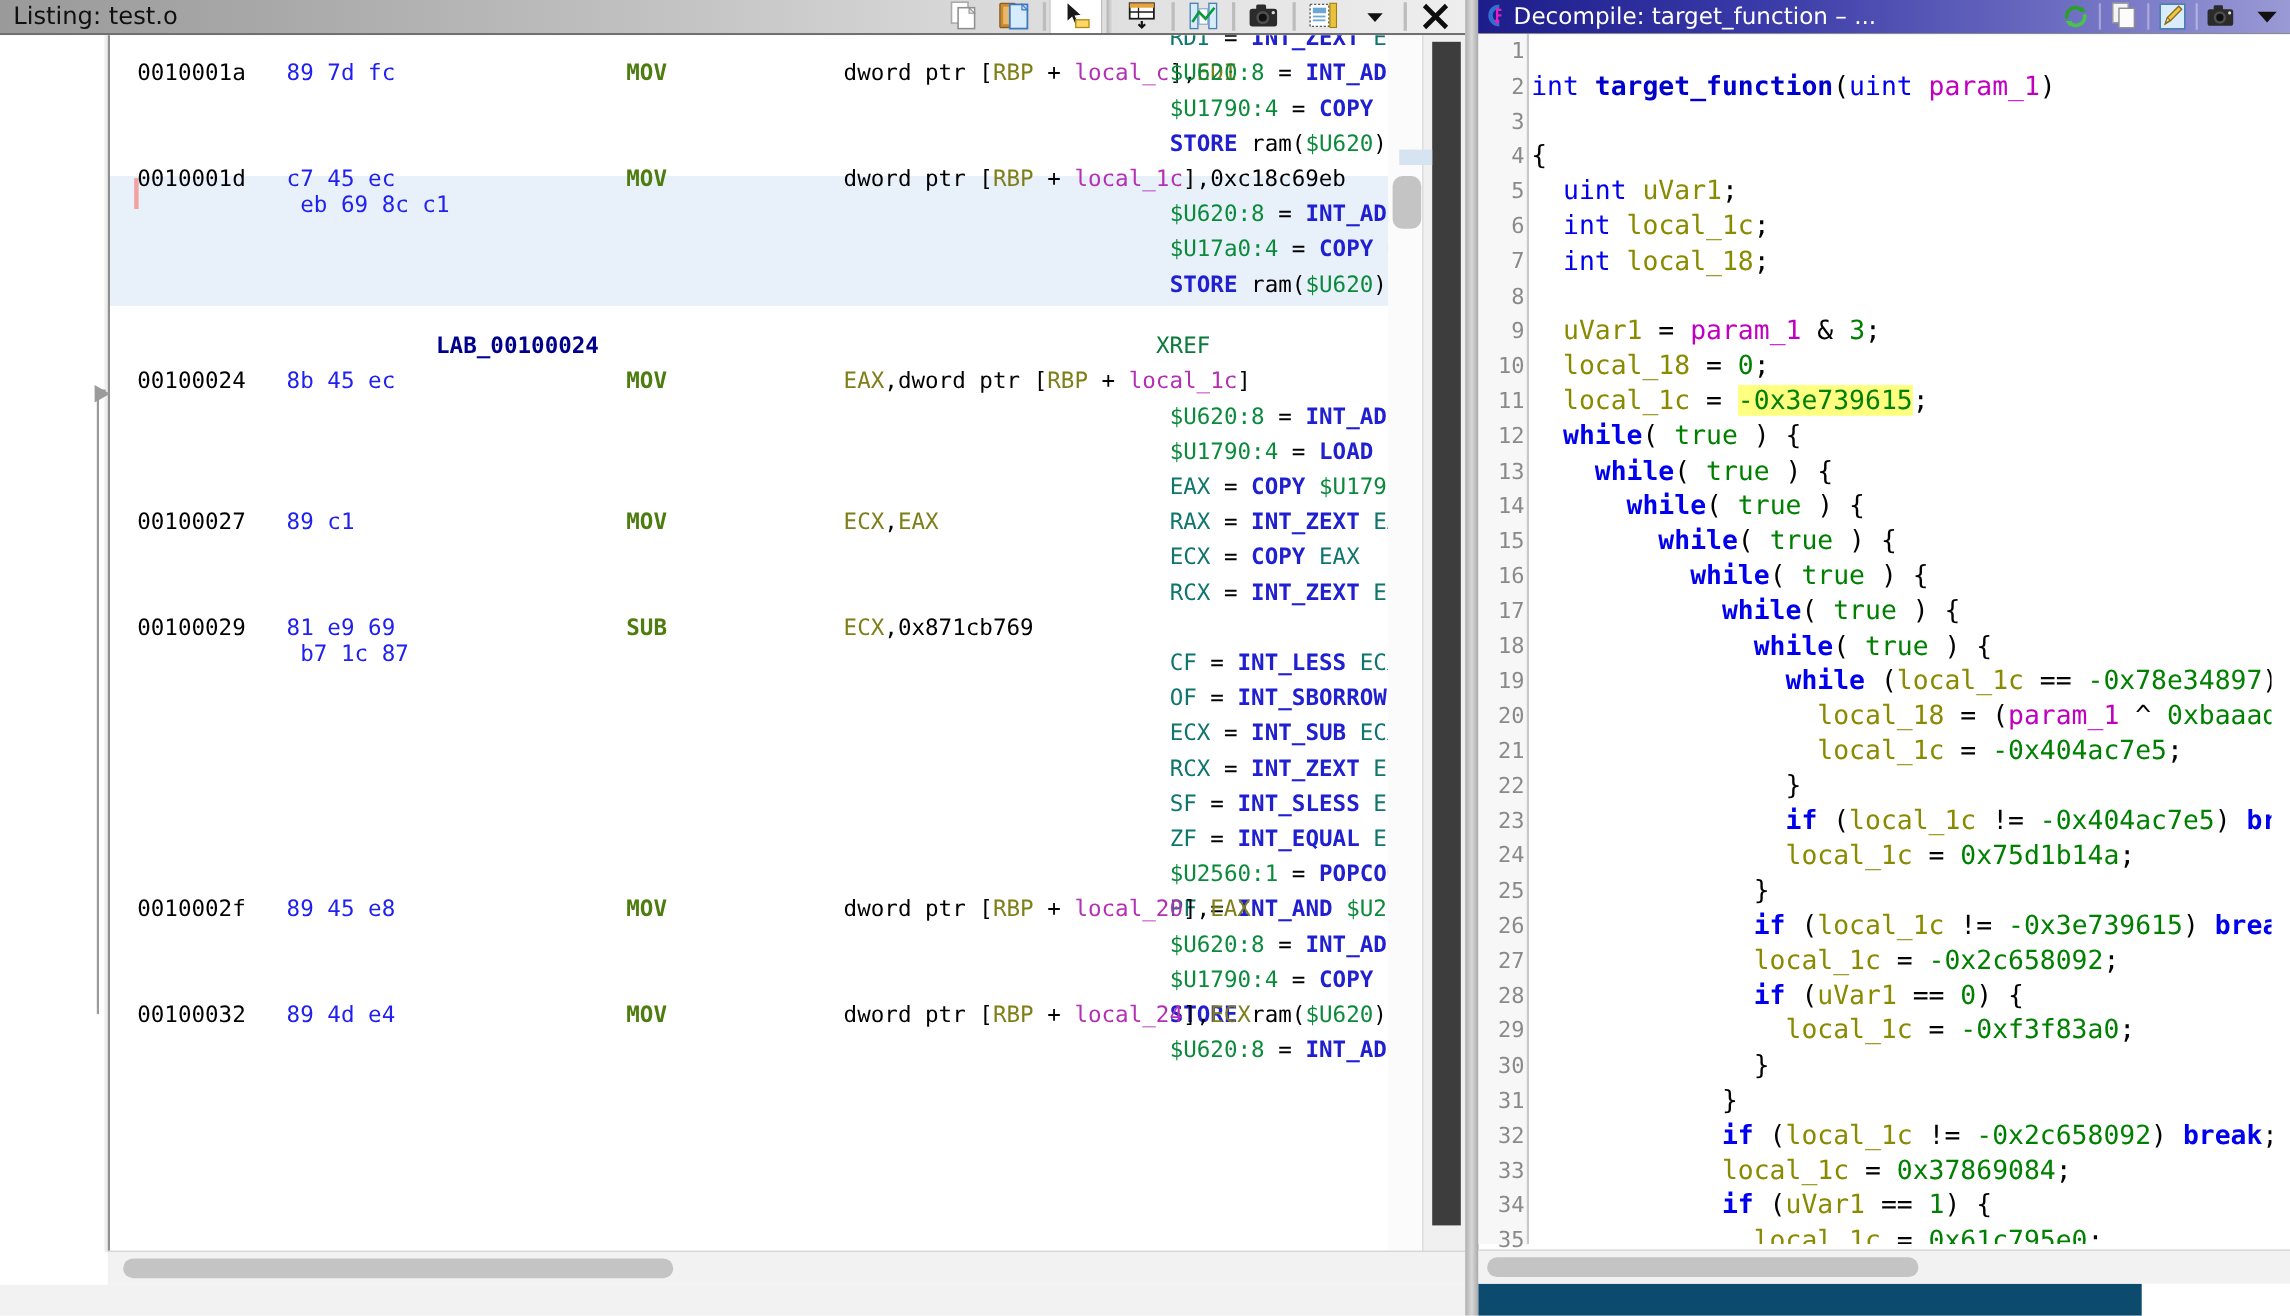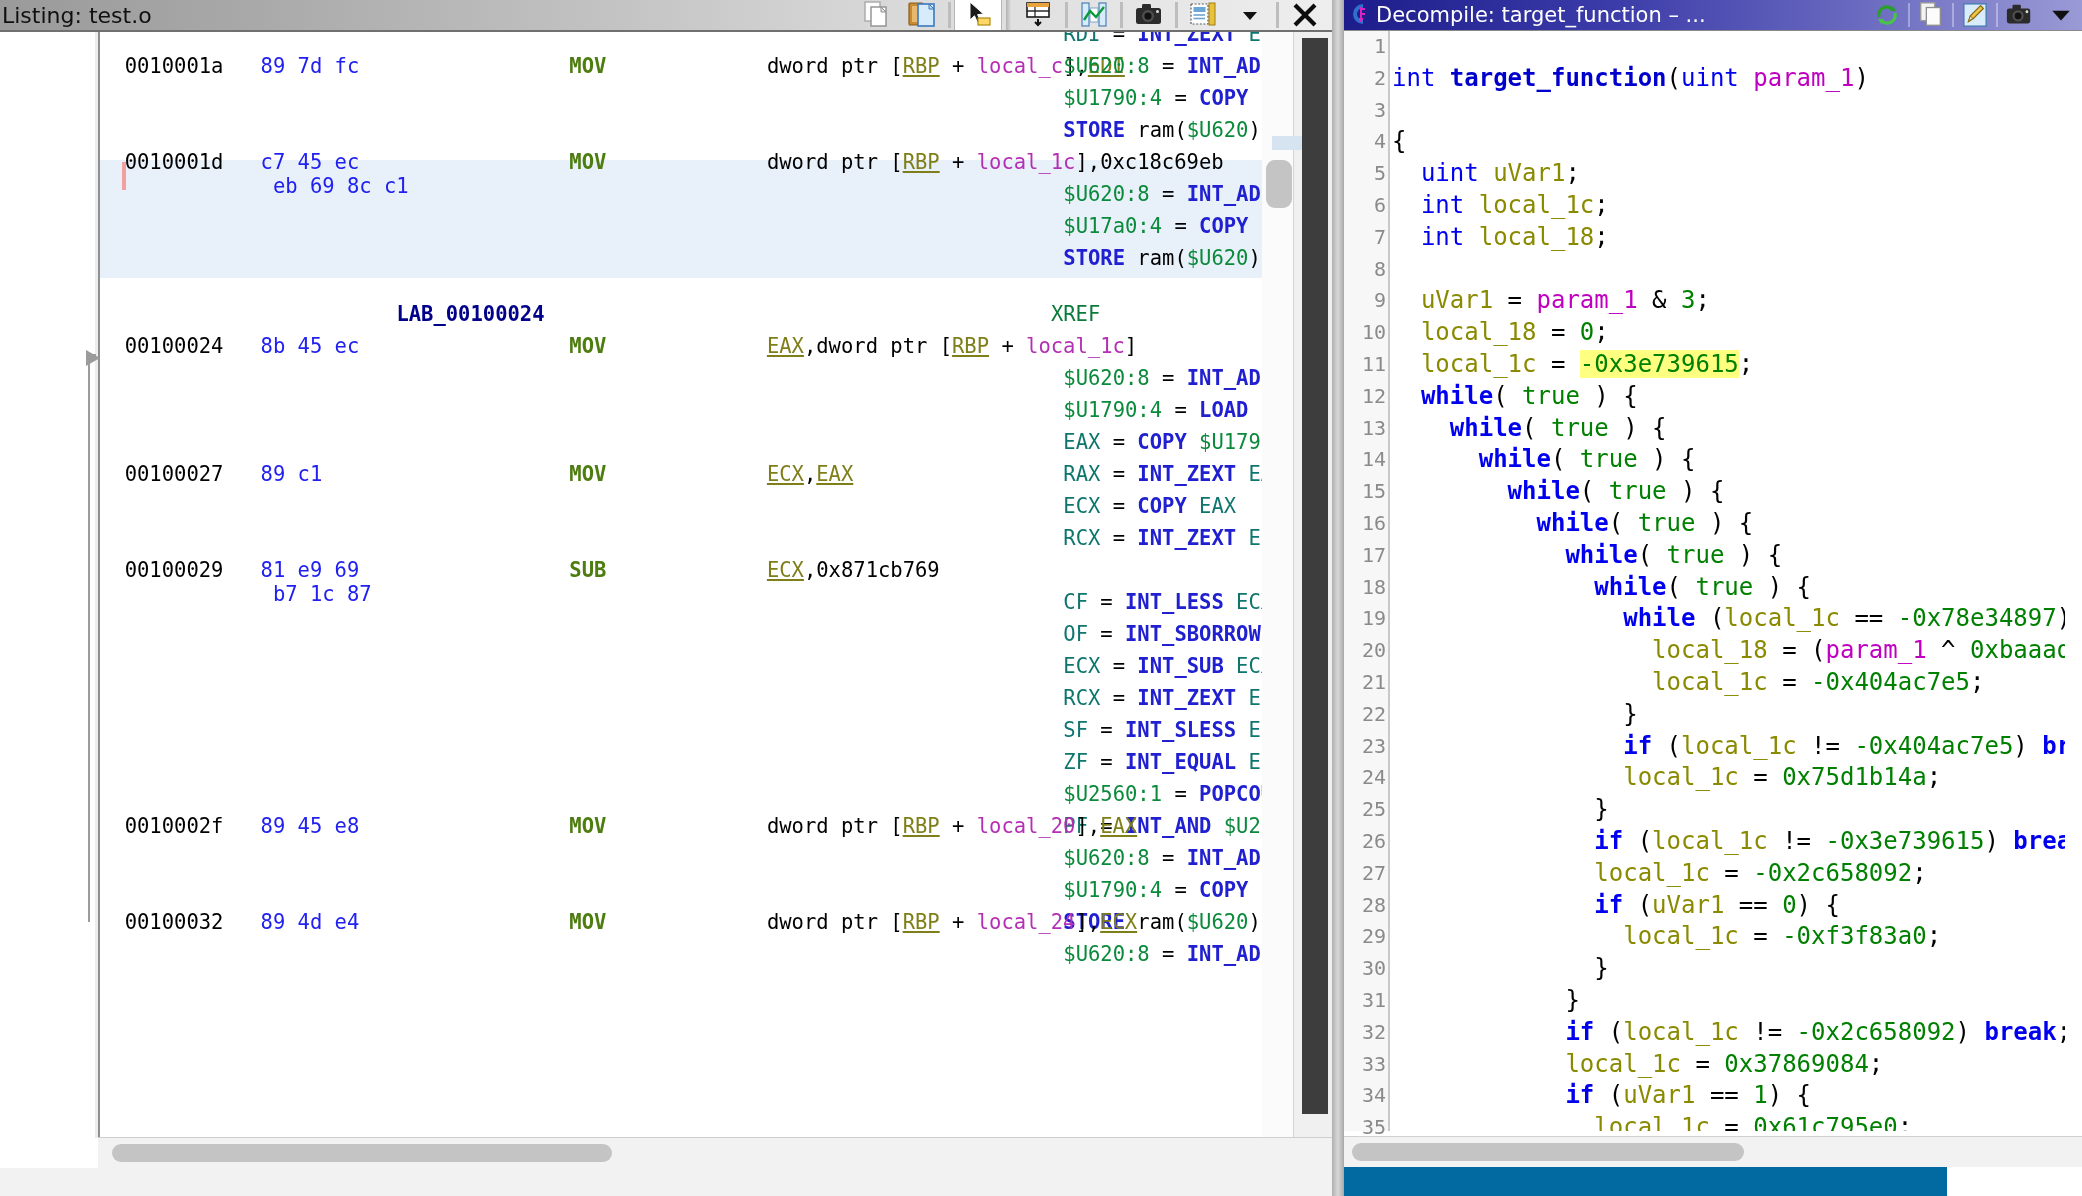--- a/index.html
+++ b/index.html
@@ -12,21 +12,21 @@
 
   
   .listing-win{position:absolute;left:0;top:0;width:1332px;height:1196px;background:#f2f2f2;}
 
   .listing-titlebar{
     position:absolute;left:0;top:0;width:1332px;height:30px;
     background:linear-gradient(to right,#9a9a9a 0%,#a8a8a8 18%,#c2c2c2 45%,#dcdcdc 70%,#eeeeee 100%);
     display:flex;align-items:center;
   }
   .listing-title{
-    font-size:22px;color:#101010;padding-left:2px;white-space:nowrap;
+    font-size:22px;color:#101010;padding-left:12px;white-space:nowrap;
     font-family:"DejaVu Sans","Liberation Sans",sans-serif;
   }
   .tb-spacer{flex:1 1 auto;}
   .tb-icons{display:flex;align-items:flex-end;height:30px;padding-right:4px;}
   .tb-btn{width:46px;height:30px;display:flex;align-items:center;justify-content:center;position:relative;}
   .tb-btn.pressed{background:#ffffff;border-left:1px solid #b6b6b6;border-right:1px solid #b6b6b6;}
   .tb-sep{width:3px;height:26px;background:#bdbdbd;margin:0 3px;align-self:center;}
   .tb-sep2{width:6px;height:30px;background:linear-gradient(to right,#b2b2b2,#e6e6e6);margin:0 4px;}
 
   .listing-body{
@@ -45,21 +45,21 @@
     font-family:"DejaVu Sans Mono","Liberation Mono",monospace;
     font-size:20.5px;line-height:32px;white-space:pre;
   }
   .hl-row{position:absolute;left:0;width:1162px;background:#e8f0fa;}
   .cursor-bar{position:absolute;width:4px;background:#f2a0a0;}
 
   .ln{position:absolute;white-space:pre;}
   .c-addr{color:#000000;}
   .c-bytes{color:#2020f0;}
   .c-mnem{color:#4d7c0f;font-weight:bold;}
-  .c-reg{color:#7f7f19;text-decoration:underline;}
+  .c-reg{color:#7f7f19;}
   .c-plain{color:#000000;}
   .c-var{color:#b42fb4;text-align:center;}
   .c-lab{color:#00008b;font-weight:bold;}
   .c-xref{color:#0b7a3b;text-align:center;}
   .c-pcvar{color:#0b8a3b;}
   .c-pcop{color:#2020d0;font-weight:bold;}
   .c-pcreg{color:#0f766e;}
 
   
   .lst-vtrack{position:absolute;right:38px;top:0;width:32px;height:1106px;background:#fbfbfb;}
@@ -68,21 +68,21 @@
   .lst-marker-fill{position:absolute;right:4px;top:6px;width:26px;height:1076px;background:#3d3d3d;}
   .lst-marker-hl{position:absolute;right:30px;top:104px;width:30px;height:14px;background:#d6e4f2;}
   .lst-htrack{position:absolute;left:98px;bottom:0;right:0;height:30px;background:#f2f2f2;border-top:1px solid #cfcfcf;}
   .lst-hthumb{position:absolute;left:112px;bottom:6px;width:500px;height:18px;background:#c4c4c4;border-radius:9px;}
 
   
   .divider{position:absolute;left:1332px;top:0;width:12px;height:1196px;
     background:linear-gradient(to right,#b0b0b0,#d8d8d8,#a8a8a8);}
 
   
-  .dec-win{position:absolute;left:1344px;top:0;width:603px;height:1196px;background:#0369a1;}
+  .dec-win{position:absolute;left:1344px;top:0;width:603px;height:1196px;background:#0c4a6e;}
   .dec-titlebar{
     position:absolute;left:0;top:0;width:738px;height:30px;
     background:linear-gradient(to right,#1c1c8a 0%,#3a3aa8 35%,#6a6ac0 70%,#9a9ad6 100%);
     display:flex;align-items:center;
   }
   .dec-logo{width:26px;height:26px;margin-left:2px;flex:0 0 auto;}
   .dec-title{font-size:21px;color:#ffffff;white-space:nowrap;margin-left:4px;}
   .dec-tb{display:flex;align-items:center;height:30px;margin-left:auto;}
   .dec-btn{width:42px;height:30px;display:flex;align-items:center;justify-content:center;}
   .dec-sep{width:2px;height:24px;background:rgba(255,255,255,.35);}

